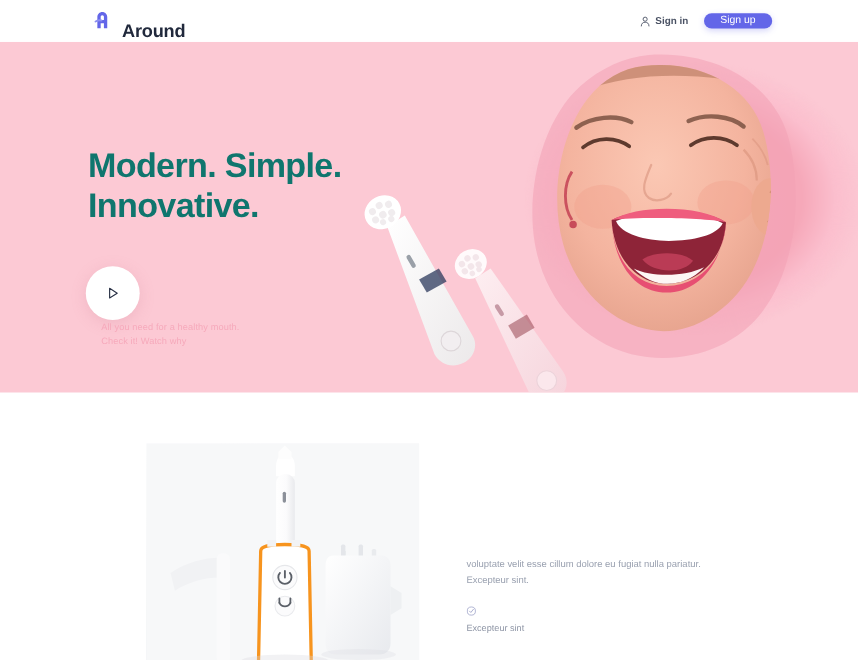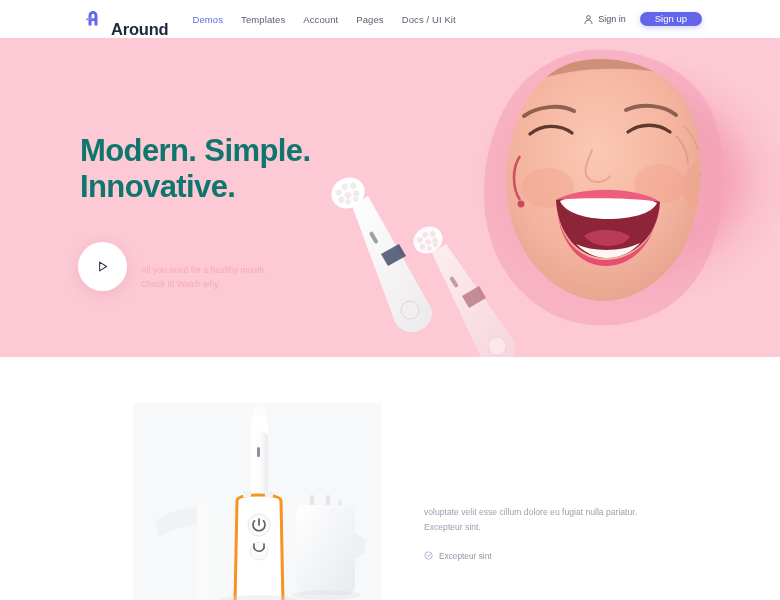--- a/index.html
+++ b/index.html
@@ -24,21 +24,21 @@
     font-size: 16.5px; font-weight: 700; color: #21293c;
     margin-left: 7px; letter-spacing: -0.2px; margin-top: 20px;
   }
   .nav-links { display: flex; align-items: center; margin-left: 24px; gap: 18px; }
   .nav-link {
     font-size: 9.5px; color: #5a6273; letter-spacing: .1px;
     cursor: pointer; white-space: nowrap;
   }
   .nav-link.active { color: #6366e8; }
   .nav-right { margin-left: auto; margin-right: 78px; display: flex; align-items: center; gap: 14px; }
-  .signin { display: flex; align-items: center; gap: 4px; cursor: pointer; }
+  .signin { display: flex; align-items: center; gap: 4px; cursor: pointer; font-weight: bold; }
   .signin-icon { width: 11px; height: 11px; display:block; }
   .signin-label { font-size: 9px; color: #4a5264; }
   .signup-btn {
     background: #6366e8; color: #ffffff; font-size: 9.5px;
     padding: 2px 15px; border-radius: 14px; border: none;
     cursor: pointer; font-family: inherit; line-height: 1;
     box-shadow: 0 2px 6px rgba(99,102,232,.28);
   }
 
   
@@ -54,21 +54,21 @@
   }
   .tear2 {
     position: absolute; right: 40px; top: 36px; width: 230px; height: 230px;
     background: radial-gradient(ellipse 50% 48% at 50% 50%, rgba(238,150,170,.55) 0%, rgba(246,175,193,.35) 58%, rgba(252,201,212,0) 80%);
   }
   .hero-copy { position: absolute; left: 80px; top: 95px; width: 330px; }
   .hero-title {
     font-size: 31px; line-height: 1.16; font-weight: 700;
     color: #0f766e; letter-spacing: -0.6px;
   }
-  .hero-cta { position: absolute; left: 78px; top: 204px; display: flex; align-items: flex-end; }
+  .hero-cta { position: absolute; left: 78px; top: 204px; display: flex; align-items: flex-start; flex-direction: column; }
   .play-btn {
     width: 49px; height: 49px; border-radius: 50%; background: #ffffff;
     display: flex; align-items: center; justify-content: center;
     cursor: pointer; box-shadow: 0 3px 14px rgba(200,120,140,.22);
     flex: none;
   }
   .play-glyph { width: 13px; height: 13px; display:block; }
   .hero-sub {
     margin-left: 14px; width: 135px;
     font-size: 8.4px; line-height: 1.6; color: #f6a9bb;
@@ -83,46 +83,39 @@
     overflow: hidden;
   }
   .feature-copy { position: absolute; left: 424px; top: 148px; width: 230px; }
   .feature-title {
     font-size: 17.5px; font-weight: 700; color: #222a3c; letter-spacing: -0.35px;
   }
   .feature-text {
     font-size: 8.6px; line-height: 1.72; color: #9aa1b0;
   }
   .feature-list { margin-top: 16px; display: flex; flex-direction: column; gap: 7px; }
-  .feature-item { display: flex; align-items: flex-start; gap: 6px; }
+  .feature-item { display: flex; align-items: flex-start; gap: 6px; flex-direction: column; }
   .check-icon { width: 9px; height: 9px; display:block; flex: none; }
   .feature-item-label { font-size: 8.3px; color: #8f96a6; }
 </style>
 </head>
 <body>
 
 <div class="page">
 
   <div class="navbar">
 
     <div class="brand">
       <svg class="brand-mark" viewBox="0 0 24 24">
         <path d="M12 3.2 C9.3 3.2 7.1 5.4 7.1 8.1 L7.1 19.2 L10.4 19.2 L10.4 14.3 L13.6 14.3 L13.6 19.2 L16.9 19.2 L16.9 8.1 C16.9 5.4 14.7 3.2 12 3.2 Z M12 6.3 C13 6.3 13.6 7.1 13.6 8.1 L13.6 11.2 L10.4 11.2 L10.4 8.1 C10.4 7.1 11 6.3 12 6.3 Z" fill="#6366e8"></path>
         <path d="M5.3 12.6 C5.3 12.6 8.3 11.0 11.2 11.6" stroke="#8d8ff0" stroke-width="1.9" fill="none" stroke-linecap="round"></path>
       </svg>
       <span class="brand-name">Around</span>
     </div>
 
-    <div class="nav-links">
-      <span class="nav-link active">Demos</span>
-      <span class="nav-link">Templates</span>
-      <span class="nav-link">Account</span>
-      <span class="nav-link">Pages</span>
-      <span class="nav-link">Docs / UI Kit</span>
-    </div>
 
     <div class="nav-right">
       <div class="signin">
         <svg class="signin-icon" viewBox="0 0 16 16">
           <circle cx="8" cy="5" r="2.7" fill="none" stroke="#4a5264" stroke-width="1.2"></circle>
           <path d="M2.9 14 C2.9 10.6 5.2 9 8 9 C10.8 9 13.1 10.6 13.1 14" fill="none" stroke="#4a5264" stroke-width="1.2" stroke-linecap="round"></path>
         </svg>
         <span class="signin-label">Sign in</span>
       </div>
       <button class="signup-btn">Sign up</button>

